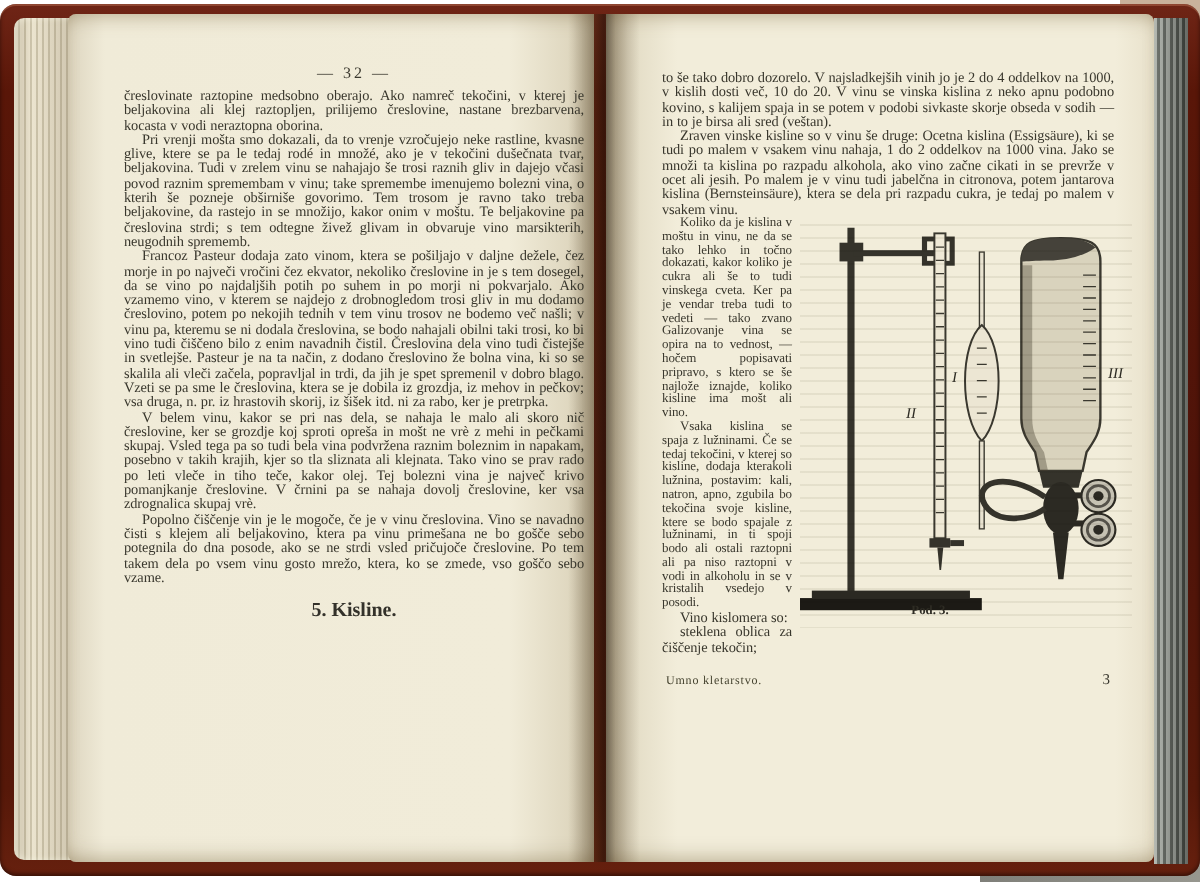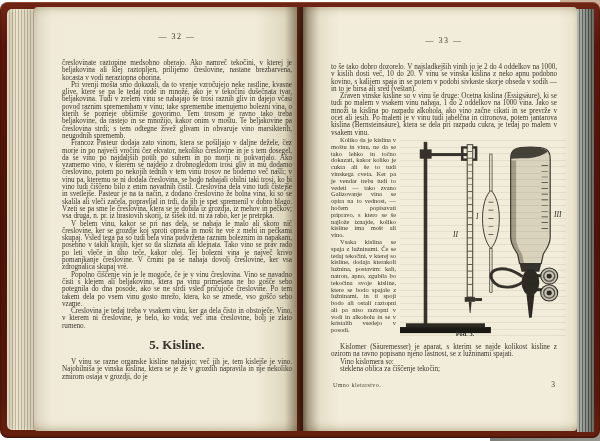--- a/index.html
+++ b/index.html
@@ -41,25 +41,25 @@
     background:linear-gradient(90deg,#c6bda2 0,#e2dbc4 4%,#f2edda 13%,#f2edda 93%,#e8e1cb 100%);
     box-shadow:inset 0 6px 10px -6px rgba(120,100,60,.55), inset 0 -7px 10px -6px rgba(120,100,60,.5);
   }
   .gutter-shadow{
     position:absolute;left:284px;top:7px;width:36px;height:424px;pointer-events:none;
     background:linear-gradient(90deg,rgba(70,50,25,0) 0%,rgba(70,50,25,.35) 35%,rgba(30,20,10,.55) 50%,rgba(70,50,25,.3) 66%,rgba(70,50,25,0) 100%);
   }
   .content{position:absolute;color:#39372d;}
   .content.left-c{left:62px;top:32px;width:230px;}
   .content.right-c{left:331px;top:36px;width:226px;}
-  .page-head{text-align:center;font-size:8px;letter-spacing:1.5px;margin-bottom:19px;color:#3c3a30;}
+  .page-head{text-align:center;font-size:8px;letter-spacing:1.5px;margin-bottom:4px;color:#3c3a30;}
   .content p{margin:0;text-align:justify;text-indent:9px;font-size:7.2px;line-height:7.3px;
     letter-spacing:-0.05px;word-spacing:0.2px;}
   .content p.noindent{text-indent:0;}
-  .sec-heading{text-align:center;font-size:13px;font-weight:bold;margin:7px 0 6px;color:#33312a;}
+  .sec-heading{text-align:center;font-size:10px;font-weight:bold;margin:7px 0 6px;color:#33312a;}
   .wrap-zone{overflow:visible;}
   .wrap-zone p.narrow{font-size:6.5px;line-height:6.8px;}
   .figure{
     float:right;width:166px;height:202px;margin:3px -9px 2px 4px;position:relative;
   }
   .figure::after{ 
     content:"";position:absolute;inset:0;pointer-events:none;
     background:repeating-linear-gradient(180deg,rgba(120,112,90,.10) 0 1px,rgba(0,0,0,0) 1px 6.5px);
     mix-blend-mode:multiply;
   }
@@ -85,27 +85,24 @@
   <div class="page right"></div>
   <div class="gutter-shadow"></div>
 
   <div class="content left-c">
     <div class="page-head">— 32 —</div>
     <p class="noindent">čreslovinate raztopine medsobno oberajo. Ako namreč tekočini, v kterej je beljakovina ali klej raztopljen, prilijemo čreslovine, nastane brezbarvena, kocasta v vodi neraztopna oborina.</p>
     <p>Pri vrenji mošta smo dokazali, da to vrenje vzročujejo neke rastline, kvasne glive, ktere se pa le tedaj rodé in množé, ako je v tekočini dušečnata tvar, beljakovina. Tudi v zrelem vinu se nahajajo še trosi raznih gliv in dajejo včasi povod raznim spremembam v vinu; take spremembe imenujemo bolezni vina, o kterih še pozneje obširniše govorimo. Tem trosom je ravno tako treba beljakovine, da rastejo in se množijo, kakor onim v moštu. Te beljakovine pa čreslovina strdi; s tem odtegne živež glivam in obvaruje vino marsikterih, neugodnih sprememb.</p>
     <p>Francoz Pasteur dodaja zato vinom, ktera se pošiljajo v daljne dežele, čez morje in po največi vročini čez ekvator, nekoliko čreslovine in je s tem dosegel, da se vino po najdaljših potih po suhem in po morji ni pokvarjalo. Ako vzamemo vino, v kterem se najdejo z drobnogledom trosi gliv in mu dodamo čreslovino, potem po nekojih tednih v tem vinu trosov ne bodemo več našli; v vinu pa, kteremu se ni dodala čreslovina, se bodo nahajali obilni taki trosi, ko bi vino tudi čiščeno bilo z enim navadnih čistil. Čreslovina dela vino tudi čistejše in svetlejše. Pasteur je na ta način, z dodano čreslovino že bolna vina, ki so se skalila ali vleči začela, popravljal in trdi, da jih je spet spremenil v dobro blago. Vzeti se pa sme le čreslovina, ktera se je dobila iz grozdja, iz mehov in pečkov; vsa druga, n. pr. iz hrastovih skorij, iz šišek itd. ni za rabo, ker je pretrpka.</p>
     <p>V belem vinu, kakor se pri nas dela, se nahaja le malo ali skoro nič čreslovine, ker se grozdje koj sproti opreša in mošt ne vrè z mehi in pečkami skupaj. Vsled tega pa so tudi bela vina podvržena raznim boleznim in napakam, posebno v takih krajih, kjer so tla sliznata ali klejnata. Tako vino se prav rado po leti vleče in tiho teče, kakor olej. Tej bolezni vina je največ krivo pomanjkanje čreslovine. V črnini pa se nahaja dovolj čreslovine, ker vsa zdrognalica skupaj vrè.</p>
     <p>Popolno čiščenje vin je le mogoče, če je v vinu čreslovina. Vino se navadno čisti s klejem ali beljakovino, ktera pa vinu primešana ne bo gošče sebo potegnila do dna posode, ako se ne strdi vsled pričujoče čreslovine. Po tem takem dela po vsem vinu gosto mrežo, ktera, ko se zmede, vso goščo sebo vzame.</p>
-    <p>Čreslovina je tedaj treba v vsakem vinu, ker ga dela čisto in obstoječe. Vino, v kterem ni čreslovine, je belo, ko voda; več ima čreslovine, bolj je zlato rumeno.</p>
     <div class="sec-heading">5. Kisline.</div>
-    <p>V vinu se razne organske kisline nahajajo; več jih je, tem kislejše je vino. Najobilniša je vinska kislina, ktera se je že v grozdih napravila in nje nekoliko zmirom ostaja v grozdji, do je</p>
   </div>
 
   <div class="content right-c">
-    <div class="page-head">— 33 —</div>
     <p class="noindent">to še tako dobro dozorelo. V najsladkejših vinih jo je 2 do 4 oddelkov na 1000, v kislih dosti več, 10 do 20. V vinu se vinska kislina z neko apnu podobno kovino, s kalijem spaja in se potem v podobi sivkaste skorje obseda v sodih — in to je birsa ali sred (veštan).</p>
     <p>Zraven vinske kisline so v vinu še druge: Ocetna kislina (Essigsäure), ki se tudi po malem v vsakem vinu nahaja, 1 do 2 oddelkov na 1000 vina. Jako se množi ta kislina po razpadu alkohola, ako vino začne cikati in se prevrže v ocet ali jesih. Po malem je v vinu tudi jabelčna in citronova, potem jantarova kislina (Bernsteinsäure), ktera se dela pri razpadu cukra, je tedaj po malem v vsakem vinu.</p>
 
     <div class="wrap-zone">
       <div class="figure">
         <svg width="166" height="202" viewBox="0 0 168 216" preserveAspectRatio="none">
 
           <rect x="24" y="2" width="3.6" height="196" fill="#35332b"></rect>
           <rect x="20" y="10" width="12" height="10" fill="#35332b"></rect>
           <rect x="27" y="14" width="44" height="3.2" fill="#35332b"></rect>
@@ -143,21 +140,20 @@
         </svg>
         <span class="fig-label" style="left:76px;top:72px">I</span>
         <span class="fig-label" style="left:53px;top:90px">II</span>
         <span class="fig-label" style="left:154px;top:70px">III</span>
         <div class="fig-caption">Pod. 3.</div>
       </div>
       <p class="narrow">Koliko da je kislina v moštu in vinu, ne da se tako lehko in točno dokazati, kakor koliko je cukra ali še to tudi vinskega cveta. Ker pa je vendar treba tudi to vedeti — tako zvano Galizovanje vina se opira na to vednost, — hočem popisavati pripravo, s ktero se še najlože iznajde, koliko kisline ima mošt ali vino.</p>
       <p class="narrow">Vsaka kislina se spaja z lužninami. Če se tedaj tekočini, v kterej so kisline, dodaja kterakoli lužnina, postavim: kali, natron, apno, zgubila bo tekočina svoje kisline, ktere se bodo spajale z lužninami, in ti spoji bodo ali ostali raztopni ali pa niso raztopni v vodi in alkoholu in se v kristalih vsedejo v posodi.</p>
     </div>
 
-    <p class="clear">Kislomer (Säuremesser) je aparat, s kterim se najde kolikost kisline z ozirom na ravno popisano njeno lastnost, se z lužninami spajati.</p>
     <p>Vino kislomera so:</p>
     <p>steklena oblica za čiščenje tekočin;</p>
 
     <div class="page-footer">
       <span class="footer-title">Umno kletarstvo.</span>
       <span class="footer-sig">3</span>
     </div>
   </div>
 </div>
 

